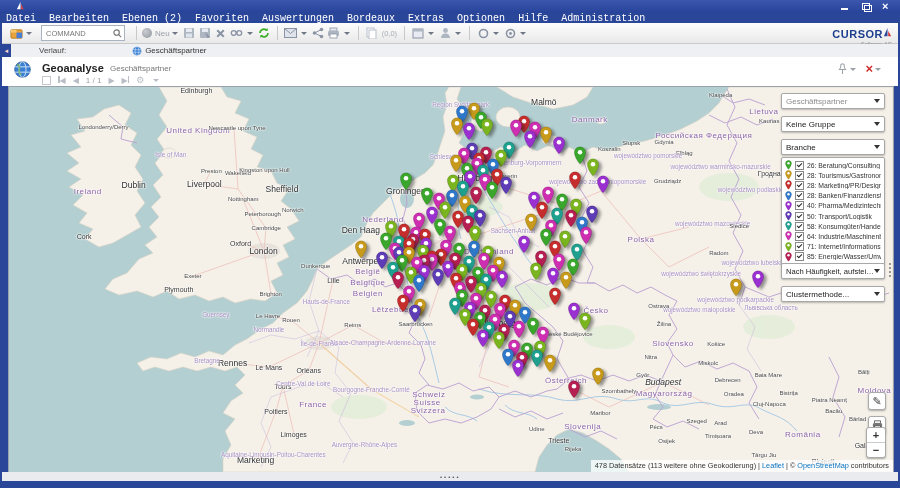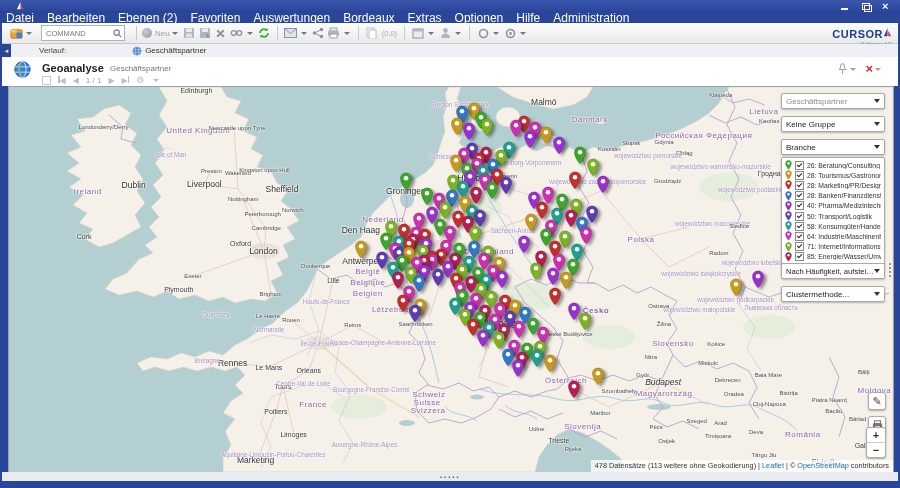--- a/index.html
+++ b/index.html
@@ -12,21 +12,21 @@
   .win-title{position:absolute;left:0;right:0;top:1px;text-align:center;color:#fff;font-size:9px;}
   .winbtns{position:absolute;right:8px;top:2px;display:flex;gap:11px;align-items:center;}
   .wb{width:10px;height:9px;position:relative;cursor:default;}
   .wb-min::after{content:"";position:absolute;left:1px;bottom:1px;width:7px;height:2px;background:#fff;}
   .wb-res::after{content:"";position:absolute;left:1px;top:1px;width:6px;height:5px;border:1px solid #fff;}
   .wb-res::before{content:"";position:absolute;left:3px;top:3px;width:6px;height:5px;border:1px solid #fff;background:#27439a;}
   .wb-close{color:#fff;font-size:11px;line-height:9px;font-weight:bold;}
 
   
   .menubar{position:absolute;left:2px;top:13px;width:896px;height:10px;display:flex;gap:13px;padding-left:4px;align-items:center;}
-  .menu-item{color:#fff;font-size:12px;white-space:nowrap;cursor:default;}
+  .menu-item{color:#fff;font-size:10px;white-space:nowrap;cursor:default;font-family:Liberation Mono, monospace;}
 
   
   .toolbar{position:absolute;left:2px;top:23px;width:896px;height:21px;background:linear-gradient(#fdfdfd,#e9e9e9);border-bottom:1px solid #c9c9c9;display:flex;align-items:center;padding-left:6px;box-sizing:border-box;}
   .tb-sep{width:1px;height:14px;background:#c9c9c9;margin:0 5px;}
   .caret{width:0;height:0;border-left:3px solid transparent;border-right:3px solid transparent;border-top:3px solid #707784;margin:0 3px 0 2px;}
   .tb-ico{display:inline-flex;align-items:center;justify-content:center;width:14px;height:14px;margin:0 1px;}
   .cmd-box{display:flex;align-items:center;background:#fff;border:1px solid #a9b4c2;height:14px;width:78px;margin:0 6px;padding:0 2px;}
   .cmd-box input{border:none;outline:none;flex:1;font-size:7.5px;color:#9a9a9a;width:60px;font-family:inherit;background:transparent;}
   .neu{display:flex;align-items:center;gap:3px;color:#9aa0a8;font-size:8px;}
   .neu-dot{width:10px;height:10px;border-radius:50%;background:radial-gradient(circle at 35% 35%,#c9ccd2,#8f949c);}
@@ -463,21 +463,21 @@
         <div class="mlabel region" style="left: 83.9%; top: 26.5%;">województwo podlaskie</div>
         <div class="mlabel region" style="left: 79.6%; top: 35.3%;">województwo mazowieckie</div>
         <div class="mlabel small" style="left: 82.6%; top: 36.1%;">Siedlce</div>
         <div class="mlabel small" style="left: 80.3%; top: 43.1%;">Radom</div>
         <div class="mlabel region" style="left: 84.2%; top: 45.5%;">województwo lubelskie</div>
         <div class="mlabel region" style="left: 78.3%; top: 48.3%;">województwo świętokrzyskie</div>
         <div class="mlabel region" style="left: 82.2%; top: 55.1%;">województwo podkarpackie</div>
         <div class="mlabel region" style="left: 78.1%; top: 57.7%;">województwo małopolskie</div>
         <div class="mlabel region" style="left: 86.2%; top: 57.1%;">Львівська область</div>
         <div class="mlabel small" style="left: 73.5%; top: 56.9%;">Ostrava</div>
-        <div class="mlabel country" style="left: 66.4%; top: 57.9%; font-weight: bold;">Česko</div>
+        <div class="mlabel country" style="left: 66.4%; top: 57.9%;">Česko</div>
         <div class="mlabel small" style="left: 63.3%; top: 64.2%;">České Budějovice</div>
         <div class="mlabel small" style="left: 74.1%; top: 61.6%;">Žilina</div>
         <div class="mlabel country" style="left: 75.1%; top: 66.5%;">Slovensko</div>
         <div class="mlabel small" style="left: 80%; top: 66.8%;">Košice</div>
         <div class="mlabel small" style="left: 72.6%; top: 70.1%;">Nitra</div>
         <div class="mlabel small" style="left: 79.1%; top: 71.7%;">Miskolc</div>
         <div class="mlabel small" style="left: 71.7%; top: 74.8%;">Győr</div>
         <div class="mlabel citylg" style="left: 74%; top: 76.6%; font-style: italic;">Budapest</div>
         <div class="mlabel country" style="left: 74.1%; top: 79.5%;">Magyarország</div>
         <div class="mlabel small" style="left: 81.3%; top: 76.1%;">Debrecen</div>

